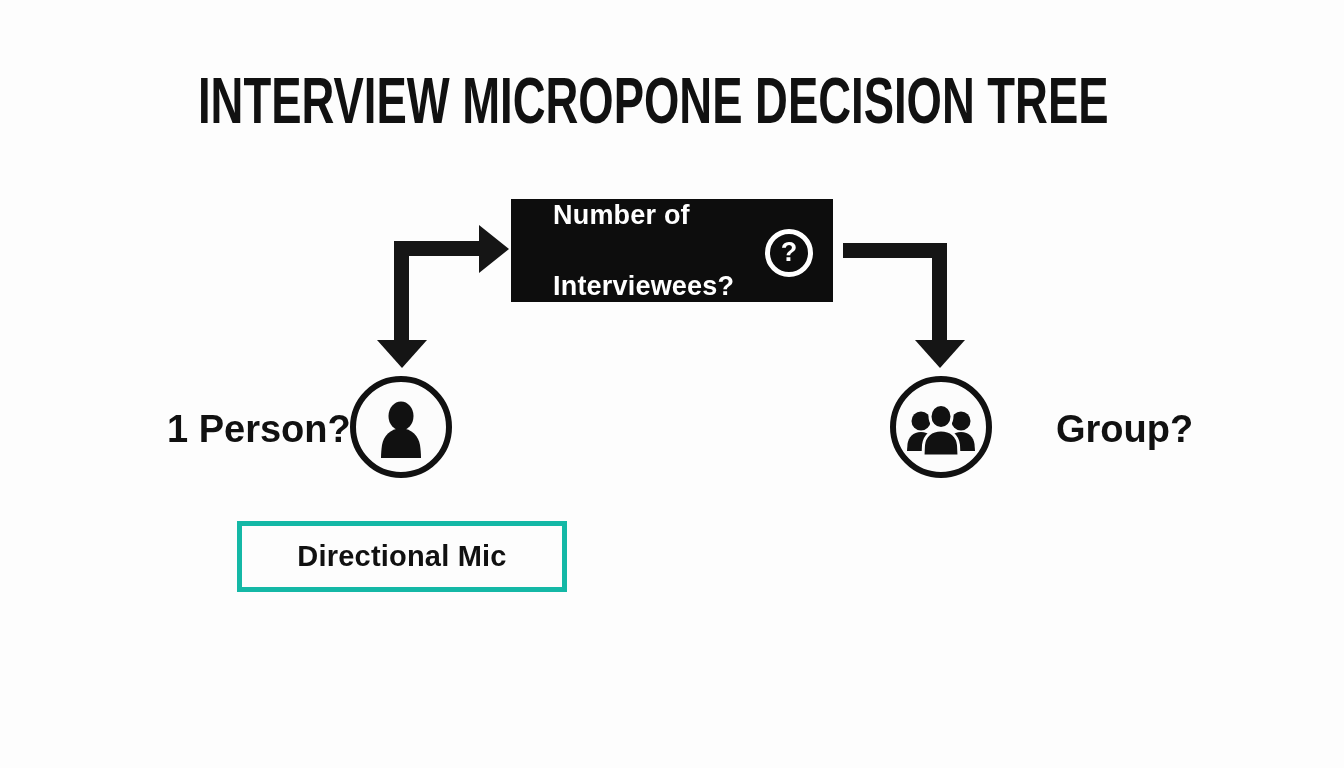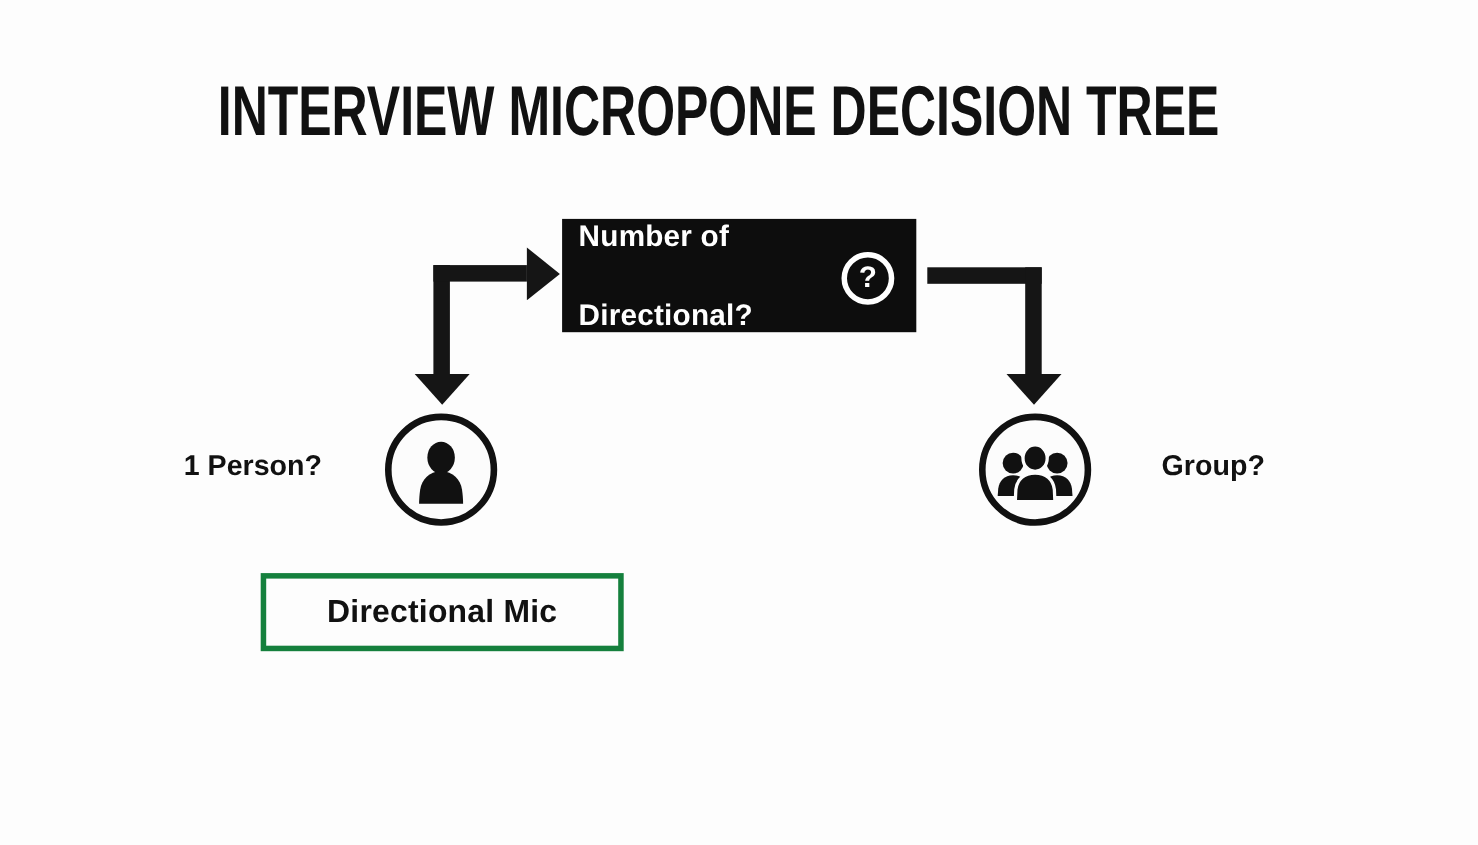--- a/index.html
+++ b/index.html
@@ -39,21 +39,21 @@
   
   .root-node {
     position: absolute;
     left: 511px; top: 199px;
     width: 322px; height: 103px;
     background: #0d0d0d;
     color: #fff;
     display: flex;
     flex-direction: column;
     justify-content: center;
-    padding-left: 15px;
+    padding-left: 42px;
     gap: 33px;
   }
   .root-node .line {
     font-size: 27px;
     font-weight: bold;
     line-height: 38px;
     letter-spacing: 0.2px;
   }
   .help-badge {
     position: absolute;
@@ -107,33 +107,33 @@
     align-items: center;
     justify-content: center;
   }
   .circle-left  { left: 350px; top: 376px; }
   .circle-right { left: 890px; top: 376px; }
   .person-circle svg { display: block; margin-top: 6px; }
 
   
   .branch-label {
     position: absolute;
-    font-size: 26px;
+    font-size: 38px;
     font-weight: bold;
     color: #111;
     white-space: nowrap;
   }
   .label-left  { left: 167px; top: 408px; }
   .label-right { left: 1032px; top: 408px; margin-left: 24px; }
 
   
   .result-box {
     position: absolute;
     width: 330px; height: 71px;
-    border: 5px solid #15803d;
+    border: 5px solid #14b8a6;
     background: #fdfdfd;
     display: flex;
     align-items: center;
     justify-content: center;
     font-size: 29px;
     font-weight: bold;
     color: #111;
     letter-spacing: 0.2px;
   }
   .result-left  { left: 237px; top: 521px; }
@@ -143,21 +143,21 @@
 <body>
 
 <div class="canvas">
 
   <div class="title-wrap">
     <h1 class="title">INTERVIEW MICROPONE DECISION TREE</h1>
   </div>
 
   <div class="root-node">
     <div class="line">Number of</div>
-    <div class="line">Directional?</div>
+    <div class="line">Interviewees?</div>
     <div class="help-badge">
       <span>?</span>
     </div>
   </div>
 
   <div>
     <div class="bar bar-left-v"></div>
     <div class="bar bar-left-h"></div>
     <div class="head head-right-into-node"></div>
     <div class="head head-down-left"></div>

